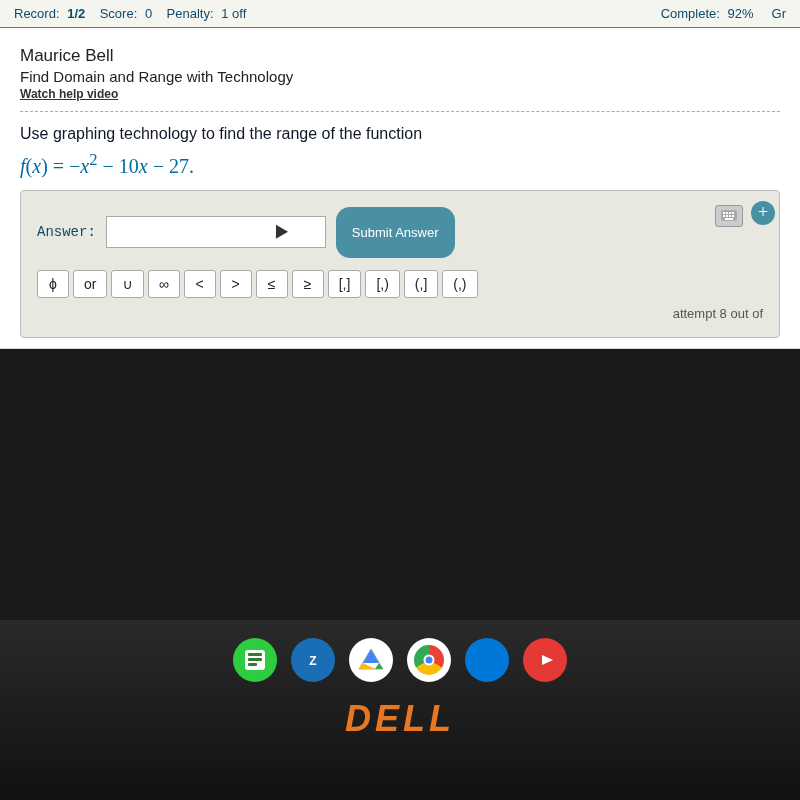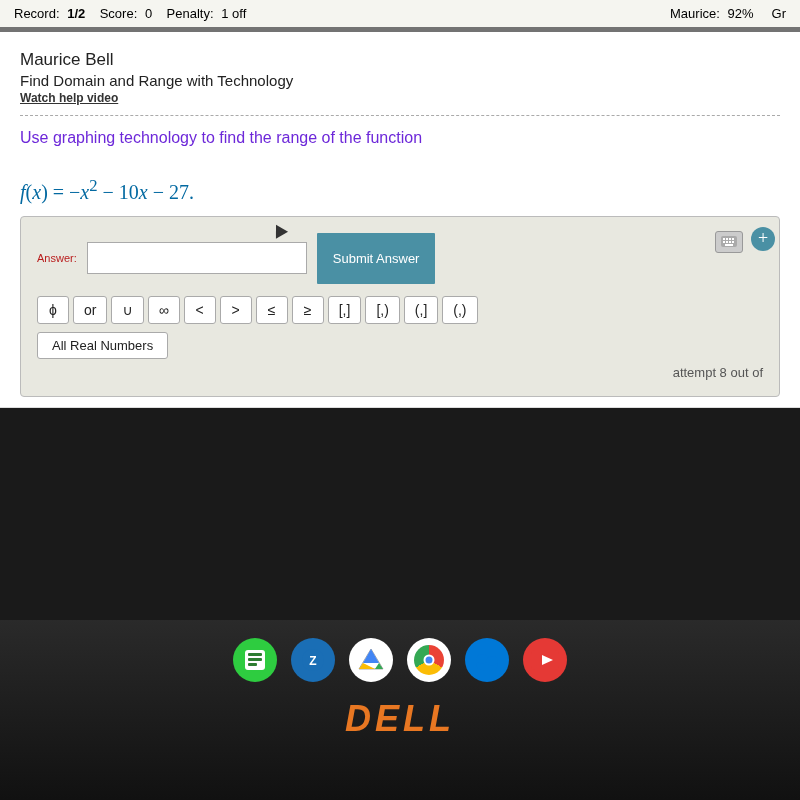--- a/index.html
+++ b/index.html
@@ -9,27 +9,27 @@
       height: 800px;
       overflow: hidden;
       background: #1a1a1a;
       font-family: Georgia, 'Times New Roman', serif;
       position: relative;
     }
 
     
     #top-bar {
       background: #f5f5f0;
-      border-bottom: 5px solid #737373;
+      border-bottom: 1px solid #737373;
       padding: 6px 14px;
       display: flex;
       justify-content: space-between;
       align-items: center;
       font-size: 13px;
-      color: #000000;
+      color: #0c4a6e;
       font-family: Arial, sans-serif;
     }
 
     #top-bar-left {
       display: flex;
       gap: 18px;
     }
 
     #top-bar-right {
       display: flex;
@@ -75,23 +75,23 @@
     }
 
     .divider {
       border: none;
       border-top: 1px dashed #aaa;
       margin: 10px 0;
     }
 
     .problem-text {
       font-size: 16px;
-      color: #6d28d9;
-      font-family: Arial, sans-serif;
-      margin-bottom: 24px;
+      color: #0f172a;
+      font-family: Arial, sans-serif;
+      margin-bottom: 2px;
       line-height: 1.5;
     }
 
     .math-expression {
       font-size: 20px;
       color: #0369a1;
       font-family: Georgia, serif;
       margin-bottom: 10px;
       line-height: 1.4;
     }
@@ -107,44 +107,44 @@
     }
 
     .answer-row {
       display: flex;
       align-items: center;
       gap: 10px;
       margin-bottom: 12px;
     }
 
     .answer-label {
-      font-size: 11px;
-      font-family: Liberation Sans, sans-serif;
-      color: #b91c1c;
+      font-size: 14px;
+      font-family: Liberation Mono, monospace;
+      color: #0c4a6e;
       white-space: nowrap;
     }
 
     .answer-input {
       border: 1px solid #aaa;
       background: #fff;
       padding: 6px 8px;
       font-size: 14px;
       width: 220px;
       height: 32px;
       outline: none;
     }
 
     .submit-btn {
       background: #4a90a4;
       color: white;
       border: none;
       padding: 18px 16px;
       font-size: 13px;
       cursor: pointer;
-      border-radius: 1px;
+      border-radius: 14px;
       font-family: Arial, sans-serif;
     }
 
     .keyboard-icon {
       position: absolute;
       top: 14px;
       right: 36px;
       background: #ccc;
       border: 1px solid #999;
       border-radius: 3px;
@@ -303,21 +303,21 @@
       &nbsp;&nbsp;
       <span>Score:</span>
       <span style="margin-left:4px;">0</span>
       &nbsp;&nbsp;
       <span>Penalty:</span>
       <span style="margin-left:4px;">1 off</span>
     </span>
   </div>
   <div id="top-bar-right">
     <span>
-      <span>Maurice:</span>
+      <span>Complete:</span>
       <span style="margin-left:4px;">92%</span>
     </span>
     <span>Gr</span>
   </div>
 </div>
 
 <div id="main-content">
   <div class="student-name">Maurice Bell</div>
   <div class="assignment-title">Find Domain and Range with Technology</div>
   <div class="watch-help">Watch help video</div>
@@ -362,23 +362,20 @@
       <button class="sym-btn">&lt;</button>
       <button class="sym-btn">&gt;</button>
       <button class="sym-btn">≤</button>
       <button class="sym-btn">≥</button>
       <button class="sym-btn">[,]</button>
       <button class="sym-btn">[,)</button>
       <button class="sym-btn">(,]</button>
       <button class="sym-btn">(,)</button>
     </div>
 
-    <div>
-      <button class="all-real-btn">All Real Numbers</button>
-    </div>
 
     <div class="attempt-text">attempt 8 out of</div>
   </div>
 </div>
 
 <div class="cursor"></div>
 
 <div id="taskbar">
   <div id="taskbar-icons">
     <div class="taskbar-icon icon-green">

